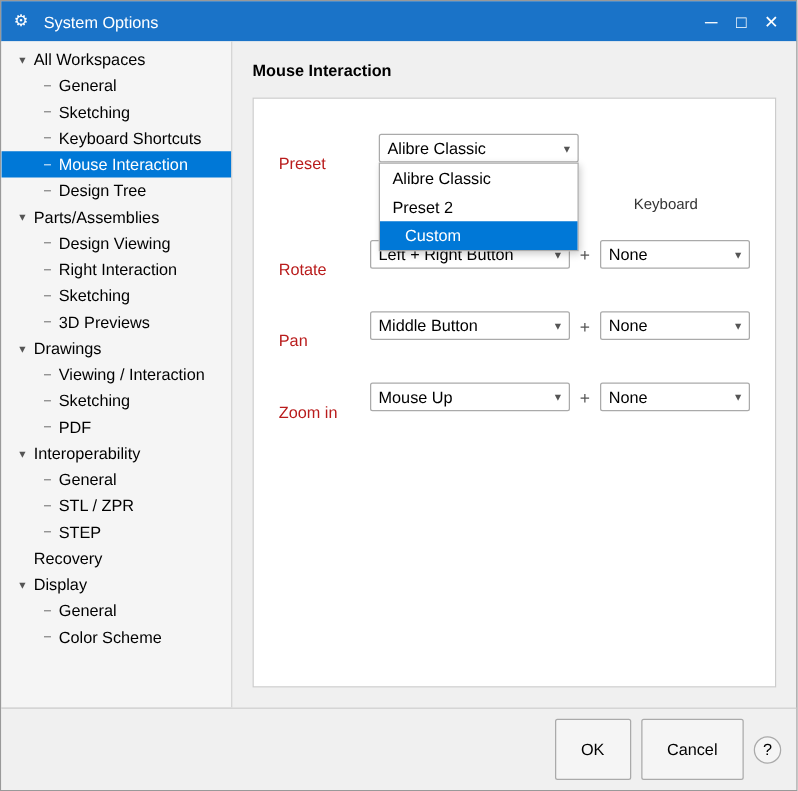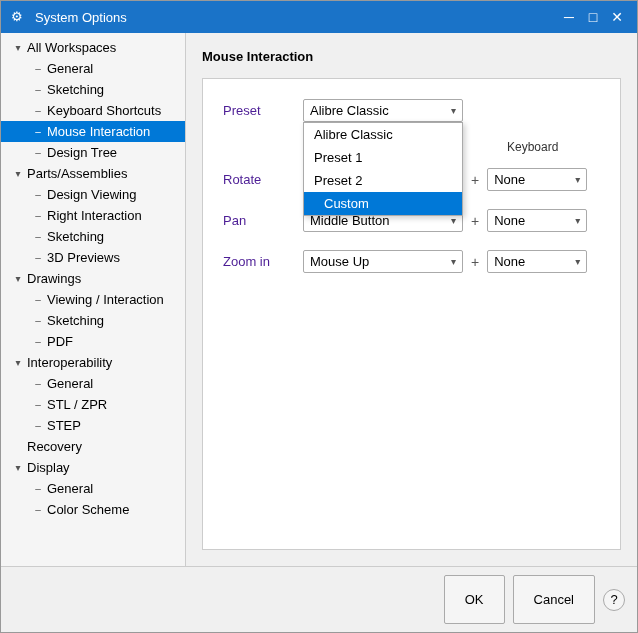--- a/index.html
+++ b/index.html
@@ -138,22 +138,23 @@
 
     .form-row {
       display: flex;
       align-items: center;
       margin-bottom: 18px;
       position: relative;
     }
 
     .form-label {
       width: 80px;
-      color: #4c1d95;
-      font-size: 13px;
+      color: #b91c1c;
+      font-size: 13px;
+      margin-top: 24px;
     }
 
     .form-controls {
       display: flex;
       align-items: center;
       gap: 8px;
     }
 
     .select-box {
       background: white;
@@ -161,21 +162,21 @@
       border-radius: 2px;
       padding: 3px 6px;
       font-size: 13px;
       display: flex;
       align-items: center;
       cursor: pointer;
       position: relative;
     }
 
     .select-box-wide {
-      width: 100px;
+      width: 120px;
     }
 
     .select-box-medium {
       width: 160px;
     }
 
     .select-box .chevron {
       margin-left: auto;
       font-size: 10px;
       color: #555;
@@ -421,21 +422,20 @@
           <div class="form-label">Preset</div>
           <div class="form-controls">
             <div class="dropdown-container">
               <div class="select-box select-box-medium">
                 <span class="select-box-text">Alibre Classic</span>
                 <span class="chevron">▾</span>
               </div>
 
               <div class="dropdown-menu" id="preset-dropdown">
               <div class="dropdown-item">Alibre Classic</div>
-                  <div class="dropdown-item">Preset 1</div>
                   <div class="dropdown-item">Preset 2</div>
                   <div class="dropdown-item active">Custom</div>
                 </div>
             </div>
           </div>
         </div>
 
         <div class="header-row">
           <div class="col-header col-header-mouse">Mouse</div>
           <div class="col-header col-header-keyboard">Keyboard</div>

